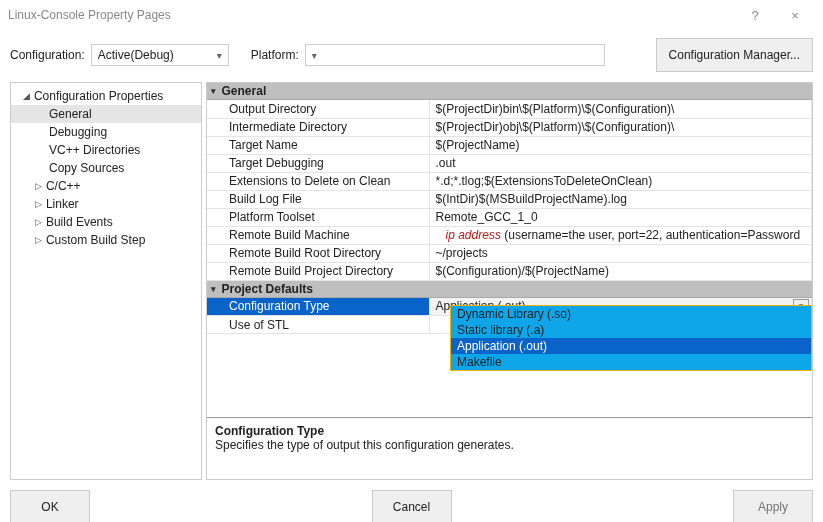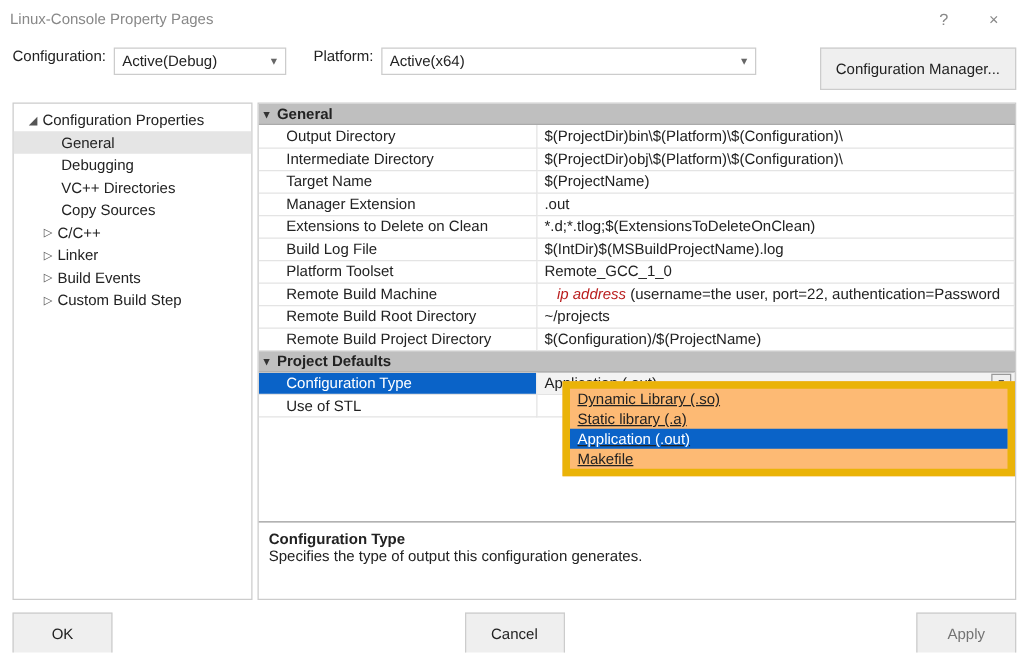--- a/index.html
+++ b/index.html
@@ -1,20 +1,20 @@
 <!DOCTYPE html>
 <html><head>
 <meta charset="utf-8">
 <style>
   * { box-sizing: border-box; margin: 0; padding: 0; }
   body { font-family: "Segoe UI", Tahoma, sans-serif; font-size: 12px; color: #222; background: #fff; width: 823px; height: 522px; overflow: hidden; }
   .title-bar { height: 30px; display: flex; align-items: center; padding: 0 8px; }
   .title-bar .title { color: #888; flex: 1; }
   .title-bar .tbtn { width: 40px; text-align: center; color: #888; font-size: 13px; }
-  .config-row { display: flex; align-items: flex-start; padding: 8px 10px 10px 10px; gap: 6px; }
+  .config-row { display: flex; align-items: center; padding: 8px 10px 10px 10px; gap: 6px; }
   .config-row label { white-space: nowrap; }
   .combo { display: flex; align-items: center; border: 1px solid #ccc; height: 22px; background: #fff; position: relative; }
   .combo span.val { padding: 0 6px; flex: 1; white-space: nowrap; overflow: hidden; }
   .combo .caret { padding: 0 6px; color: #666; font-size: 10px; }
   #configCombo { width: 138px; }
   #platCombo { width: 300px; }
   .btn { border: 1px solid #ccc; background: #efefef; height: 26px; padding: 16px 12px; display: flex; align-items: center; }
   .main { display: flex; border-top: 0; padding: 0 10px 0 10px; gap: 4px; height: 398px;}
   .tree { width: 192px; border: 1px solid #ccc; padding: 4px 0; }
   .tree-item { padding: 2px 4px 2px 12px; white-space: nowrap; display: flex; align-items: center; text-align: center; }
@@ -27,21 +27,21 @@
   .grid { flex: 1; overflow: hidden; position: relative; }
   .section { background: #bfbfbf; display: flex; align-items: center; padding: 1px 4px; font-weight: 600; border-bottom:1px solid #aaa;}
   .section .chev { font-size: 9px; margin-right: 6px; color:#333;}
   table { border-collapse: collapse; width: 100%; }
   td { border-bottom: 1px solid #e4e4e4; border-right: 1px solid #e4e4e4; padding: 1px 6px; height: 18px; white-space: nowrap; overflow: hidden; }
   td.k { width: 222px; padding-left: 22px; }
   tr.sel td.k { background: #0a63c8; color: #fff; }
   tr.sel td.v { background: #f3f3f3; position: relative;}
   tr.sel td.v .dd { position:absolute; right:2px; top:1px; bottom:1px; width:16px; border:1px solid #999; background:#efefef; font-size:9px; display:flex; align-items:center; justify-content:center;}
   .ip { font-style: italic; color:#b91c1c;}
-  .dropdown { position: absolute; left: 243px; right: 0; top: 222px; border: 6px solid #eab308; background: #fdba74; text-decoration: underline; }
+  .dropdown { position: absolute; left: 243px; right: 0; top: 222px; border: 1px solid #eab308; background: #0ea5e9; }
   .dropdown div { padding: 1px 6px; }
   .dropdown div.hl { background: #0a63c8; color: #fff; }
   .desc { border-top: 1px solid #999; padding: 6px 8px; height:62px;}
   .desc .t { font-weight: 600; }
   .bottom-btns { display: flex; justify-content: space-between; gap: 8px; padding: 10px; }
   .bottom-btns .btn { width: 80px; justify-content: center; }
   .btn.disabled { color:#737373; }
 </style>
 </head>
 <body>
@@ -53,21 +53,20 @@
 </div>
 
 <div class="config-row">
   <label>Configuration:</label>
   <div class="combo" id="configCombo">
     <span class="val">Active(Debug)</span>
     <span class="caret">▾</span>
   </div>
   <label style="margin-left:16px">Platform:</label>
   <div class="combo" id="platCombo">
-    <span class="val">Active(x64)</span>
     <span class="caret">▾</span>
   </div>
   <div style="flex:1"></div>
   <div class="btn">
     <span>Configuration Manager...</span>
   </div>
 </div>
 
 <div class="main">
   <div class="tree">
@@ -114,21 +113,21 @@
             </tr>
         <tr>
               <td class="k">Intermediate Directory</td>
               <td>$(ProjectDir)obj\$(Platform)\$(Configuration)\</td>
             </tr>
         <tr>
               <td class="k">Target Name</td>
               <td>$(ProjectName)</td>
             </tr>
         <tr>
-              <td class="k">Manager Extension</td>
+              <td class="k">Target Debugging</td>
               <td>.out</td>
             </tr>
         <tr>
               <td class="k">Extensions to Delete on Clean</td>
               <td>*.d;*.tlog;$(ExtensionsToDeleteOnClean)</td>
             </tr>
         <tr>
               <td class="k">Build Log File</td>
               <td>$(IntDir)$(MSBuildProjectName).log</td>
             </tr>

